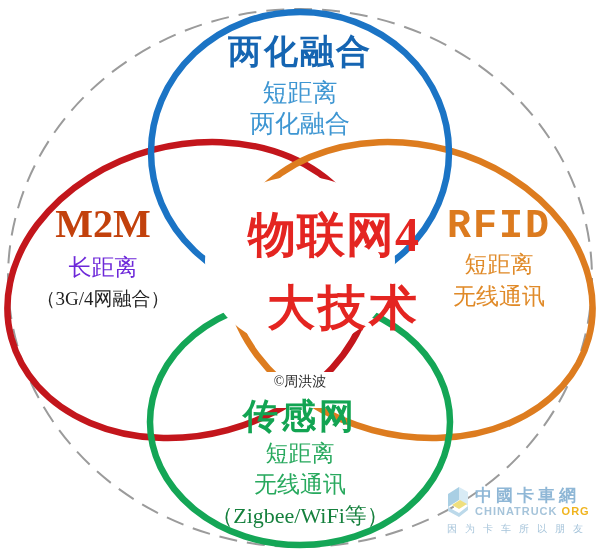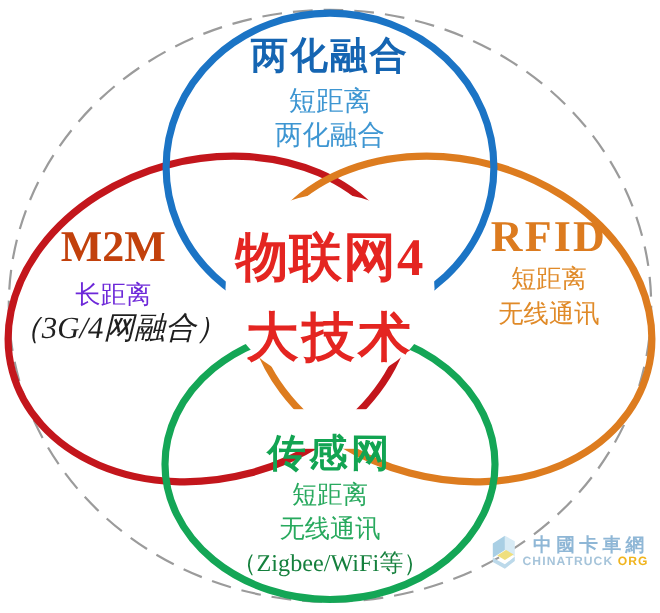--- a/index.html
+++ b/index.html
@@ -14,44 +14,44 @@
   .g-top{left:170px;top:32px;width:260px;}
   .t-title{font-size:34px;font-weight:bold;letter-spacing:2px;line-height:40px;color:#1565b2;}
   .t-sub{font-size:25px;color:#3e96d2;margin-top:8px;line-height:25px;}
   .t-sub2{margin-top:6px;}
   .t-note{font-size:25px;color:#1f1f1f;margin-top:5px;line-height:25px;}
   
   .g-left{left:10px;top:200px;width:186px;}
   .m2m{font-size:40px;font-weight:bold;line-height:48px;color:#c2410c;}
   .l-sub{font-size:23px;color:#6d28d9;margin-top:8px;line-height:23px;}
   .l-sub2{font-size:21px;margin-top:9px;line-height:21px;}
-  .l-note{font-size:28px;color:#1f1f1f;margin-top:9px;line-height:22px;font-style:italic;}
+  .l-note{font-size:19px;color:#1f1f1f;margin-top:9px;line-height:22px;}
   
-  .g-right{left:404px;top:192px;width:190px;}
+  .g-right{left:404px;top:204px;width:190px;font-family:Liberation Mono, monospace;}
   .rfid{font-size:40px;font-weight:bold;letter-spacing:2px;line-height:46px;color:#dc7b1f;}
   .r-sub{font-size:23px;color:#e08a28;margin-top:4px;line-height:24px;}
   .r-sub2{margin-top:8px;}
   .r-note{font-size:21px;color:#1f1f1f;margin-top:9px;line-height:22px;}
   
   .g-bottom{left:170px;top:374px;width:260px;}
   .wm{font-size:14px;color:#2a2a2a;line-height:16px;}
-  .b-title{font-size:35px;font-weight:bold;letter-spacing:3px;line-height:38px;color:#12a452;margin-top:20px;}
+  .b-title{font-size:35px;font-weight:bold;letter-spacing:3px;line-height:38px;color:#12a452;margin-top:8px;}
   .b-sub{font-size:23px;color:#28a95e;margin-top:6px;line-height:24px;}
   .b-sub2{margin-top:7px;}
   .b-note{font-size:22px;color:#15803d;margin-top:7px;line-height:24px;}
   
-  .g-center{left:180px;top:210px;width:240px;}
+  .g-center{left:180px;top:210px;width:240px;text-align:right;}
   .c-line{font-size:48px;font-weight:bold;line-height:50px;color:#e42521;letter-spacing:1px;}
   .c-line2{margin-top:23px;letter-spacing:3px;}
   
   .logo{position:absolute;left:447px;top:486px;width:150px;font-family:"Liberation Sans","DejaVu Sans",sans-serif;}
   .logo-row{display:flex;align-items:flex-start;}
   .logo-txt{margin-left:5px;}
   .logo-cn{font-family:"Liberation Serif","DejaVu Serif",serif;font-size:17px;font-weight:bold;
-           letter-spacing:4px;line-height:19px;color:#8fb7d6;white-space:pre;text-align:right;}
+           letter-spacing:4px;line-height:19px;color:#8fb7d6;white-space:pre;}
   .logo-en{font-size:11px;font-weight:bold;letter-spacing:1px;line-height:12px;color:#a6c4da;white-space:pre;}
   .logo-en .tld{color:#f0b41e;text-align:center;}
   .logo-slogan{font-size:10px;letter-spacing:8px;line-height:12px;color:#a6c4da;margin-top:4px;white-space:pre;}
 </style>
 </head>
 <body>
 
 <div class="canvas">
 
   <svg class="rings" width="600" height="557" viewBox="0 0 600 557">
@@ -82,20 +82,21 @@
     <div class="l-note">（3G/4网融合）</div>
   </div>
 
   <div class="grp g-right">
     <div class="rfid">RFID</div>
     <div class="r-sub">短距离</div>
     <div class="r-sub r-sub2">无线通讯</div>
   </div>
 
   <div class="grp g-bottom">
+    <div class="wm">©周洪波</div>
     <div class="b-title">传感网</div>
     <div class="b-sub">短距离</div>
     <div class="b-sub b-sub2">无线通讯</div>
     <div class="b-note">（Zigbee/WiFi等）</div>
   </div>
 
   <div class="grp g-center">
     <div class="c-line">物联网4</div>
     <div class="c-line c-line2">大技术</div>
   </div>
@@ -106,15 +107,16 @@
         <polygon points="1,8 12,1 12,14 1,21" fill="#a9cfe4"></polygon>
         <polygon points="12,1 21,6 21,20 12,14" fill="#d8ebf5"></polygon>
         <polygon points="5,19 13,14 20,18 12,23" fill="#efdf7e"></polygon>
         <polygon points="1,21 12,27 21,20 21,24 12,31 1,25" fill="#bcd9ea"></polygon>
       </svg>
       <div class="logo-txt">
         <div class="logo-cn">中國卡車網</div>
         <div class="logo-en"><span>CHINATRUCK </span><span class="tld">ORG</span></div>
       </div>
     </div>
+    <div class="logo-slogan">因为卡车所以朋友</div>
   </div>
 
 </div>
 
 </body></html>

